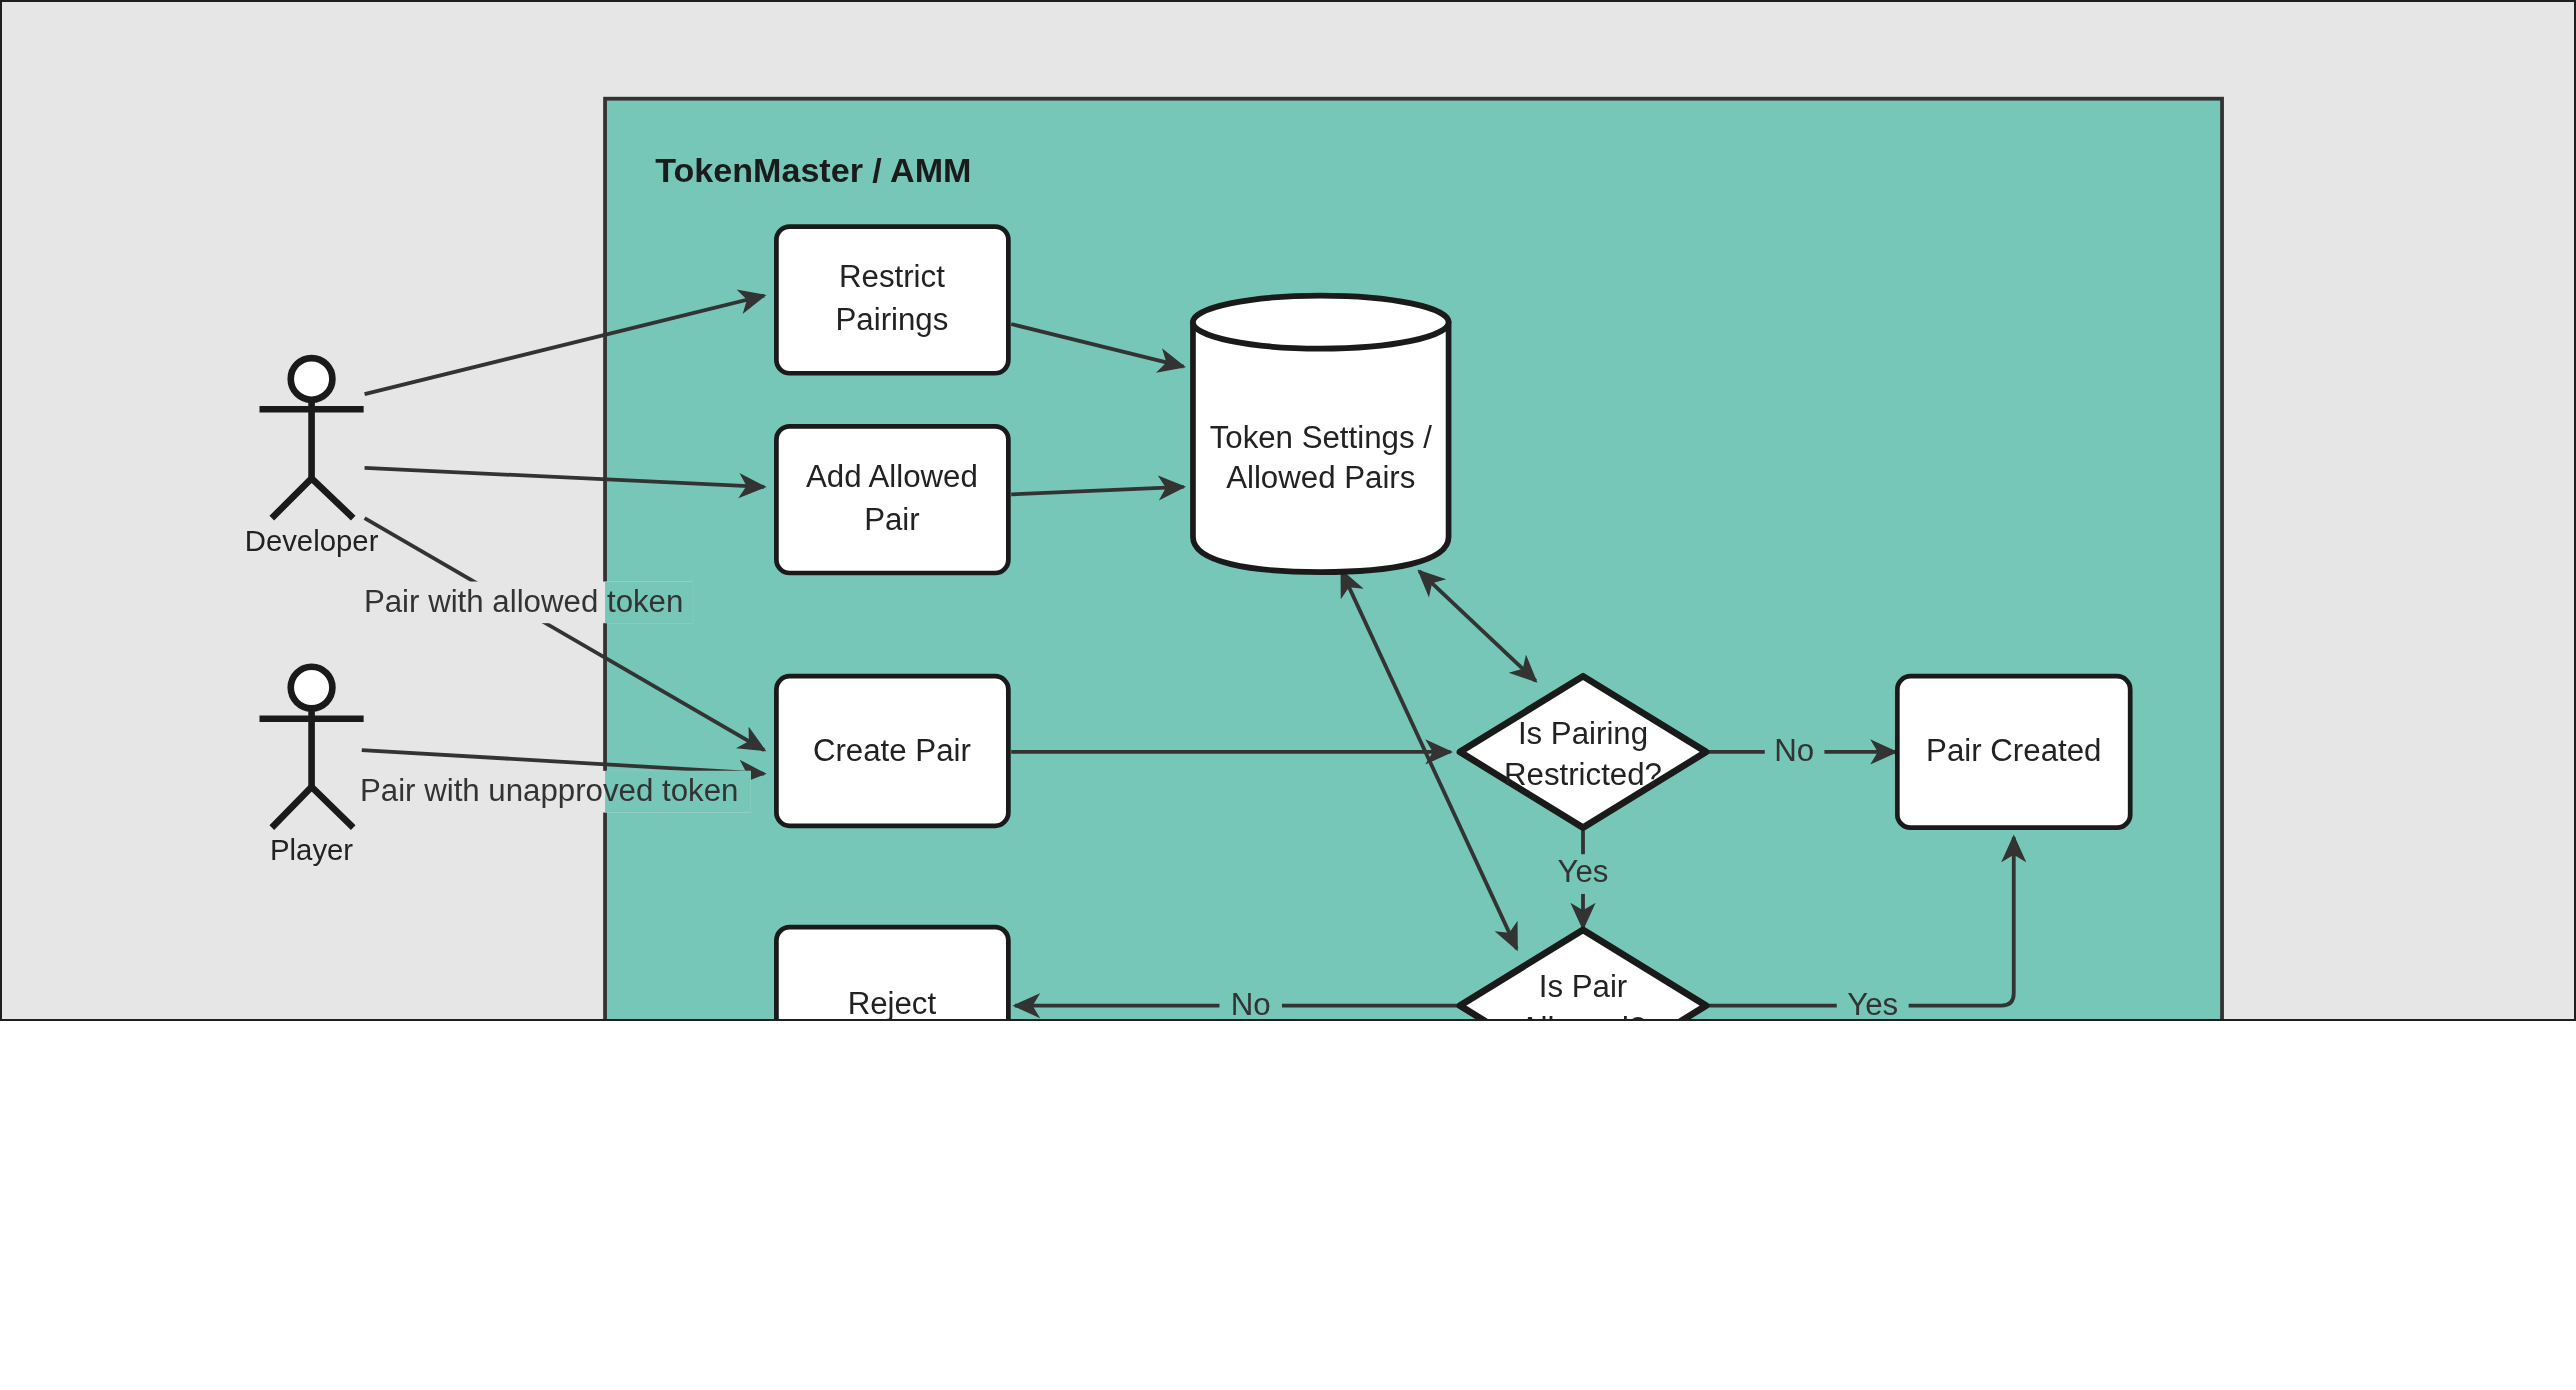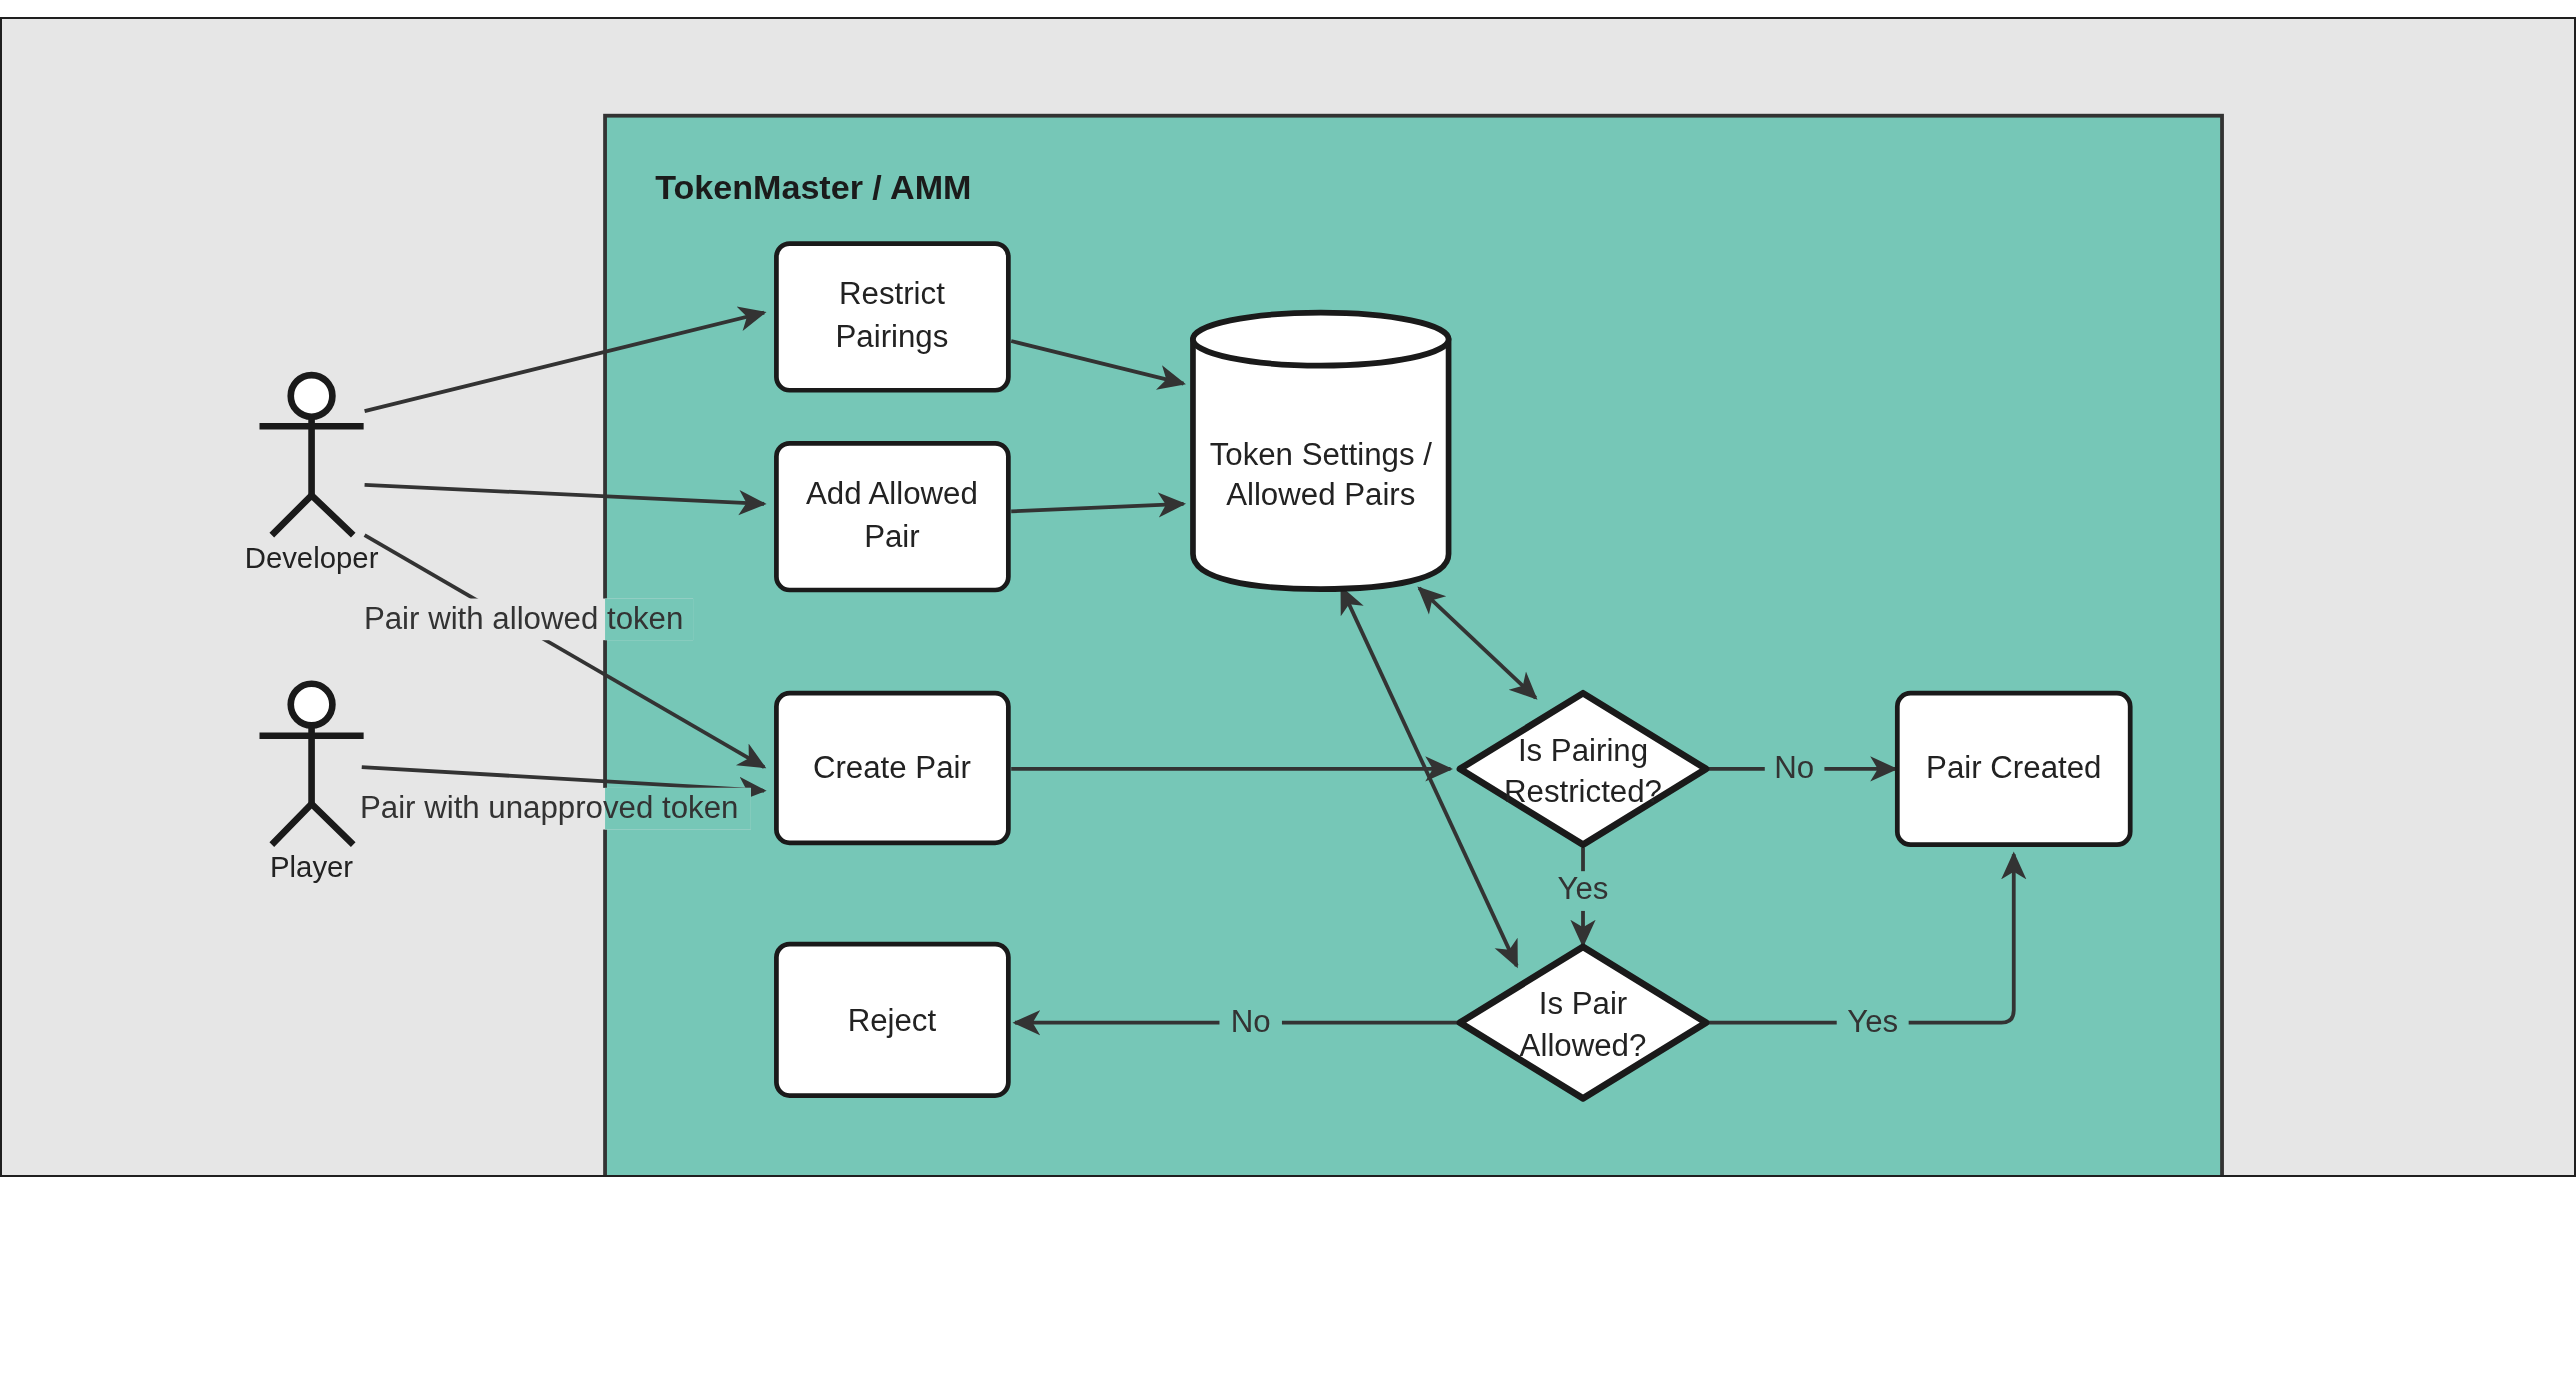--- a/index.html
+++ b/index.html
@@ -7,26 +7,25 @@
     margin: 0;
     padding: 0;
     background: #ffffff;
   }
   body {
     font-family: "Liberation Sans", sans-serif;
   }
   #canvas {
     position: relative;
     width: 2576px;
-    height: 1160px;
+    height: 1021px;
     background: #e6e6e6;
     box-sizing: border-box;
     border: 2.8px solid #1f1f1f;
     overflow: hidden;
-    margin-top: 17px;
   }
   #diagram-svg {
     position: absolute;
     left: 0;
     top: 0;
     width: 2576px;
     height: 1391px;
   }
   .node-label {
     font-family: "Liberation Sans", sans-serif;

